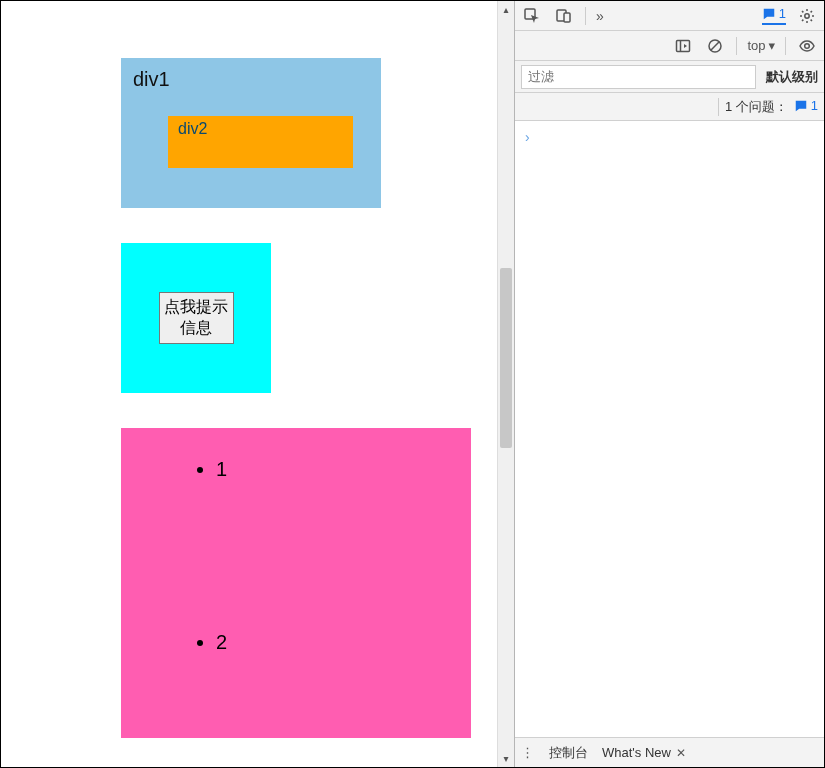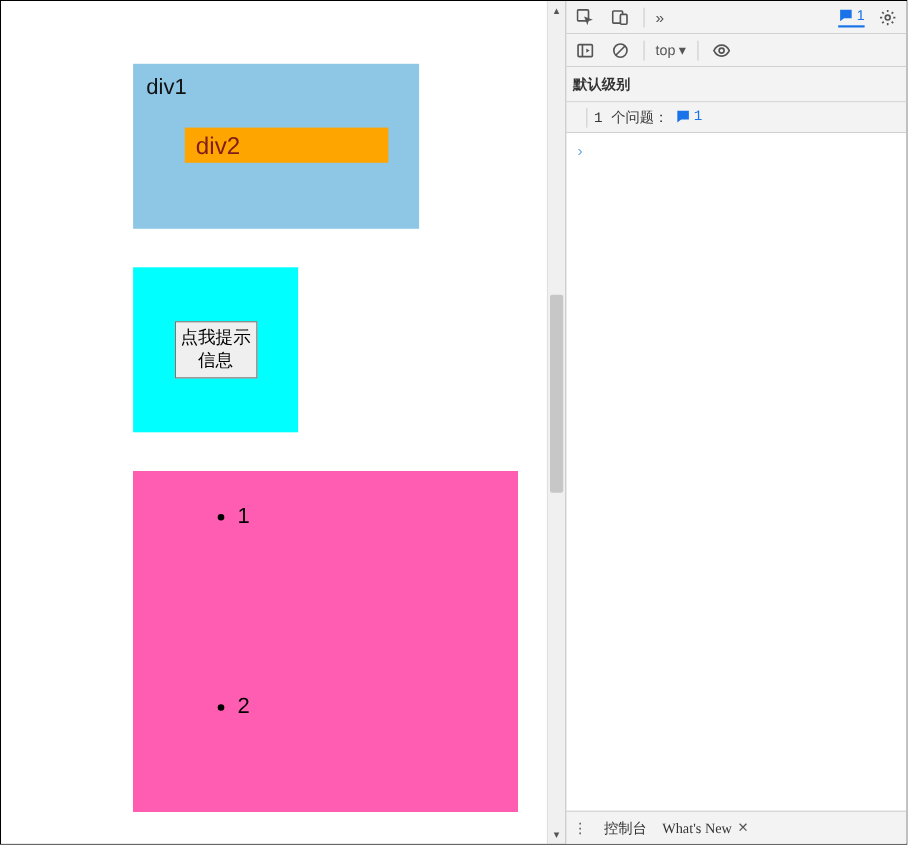--- a/index.html
+++ b/index.html
@@ -2,54 +2,54 @@
 <html><head>
 <meta charset="utf-8">
 <style>
   * { box-sizing: border-box; margin: 0; padding: 0; }
   html, body { width: 825px; height: 768px; font-family: "Microsoft YaHei", Arial, sans-serif; overflow: hidden; background: #fff; }
   .root { display: flex; width: 100%; height: 100%; border: 1px solid #000; }
   .page-pane { flex: 1; position: relative; background: #fff; overflow: hidden; }
   .page-content { position: absolute; left: 0; top: 17px; padding: 40px 0 0 120px; }
   .div1 { width: 260px; height: 150px; background: #8ec6e6; padding: 10px 12px; margin-bottom: 35px; }
   .div1-label { font-size: 20px; color: #111; }
-  .div2 { width: 185px; height: 32px; background: #ffa500; margin-top: 25px; margin-left: 35px; padding: 4px 10px; font-size: 22px; color: #7f1d1d; }
+  .div2 { width: 185px; height: 52px; background: #ffa500; margin-top: 25px; margin-left: 35px; padding: 4px 10px; font-size: 16px; color: #0c4a6e; }
   .cyan-box { width: 150px; height: 150px; background: #00ffff; display: flex; align-items: center; justify-content: center; margin-bottom: 35px; }
   .cyan-button { width: 75px; font-size: 16px; padding: 4px 2px; background: #efefef; border: 1px solid #777; text-align: center; cursor: pointer; }
   .pink-box { width: 350px; height: 310px; background: #ff5db1; overflow-y: scroll; }
   .pink-list { list-style: disc; padding-left: 95px; padding-top: 30px; font-size: 20px; }
   .pink-list li { margin-bottom: 150px; }
   .page-scrollbar { width: 17px; background: #f0f0f0; display: flex; flex-direction: column; border-left: 1px solid #ddd; }
   .page-scrollbar .sb-btn { height: 17px; display:flex; align-items:center; justify-content:center; font-size:10px; color:#555; }
   .page-scrollbar .sb-track { flex: 1; position: relative; }
   .page-scrollbar .sb-thumb { position:absolute; left:2px; right:2px; top:250px; height:180px; background:#c7c7c7; border-radius:2px; }
 
   .devtools { width: 310px; background: #f3f3f3; display: flex; flex-direction: column; border-left: 1px solid #b5b5b5; font-size: 13px; color: #333; }
-  .dt-row { display:flex; align-items:center; height:30px; border-bottom:1px solid #d0d0d0; background:#f3f3f3; padding: 0 6px; gap:10px; }
+  .dt-row { display:flex; align-items:center; height:30px; border-bottom:1px solid #d0d0d0; background:#f3f3f3; padding: 0 6px; gap:10px;justify-content:flex-end; }
   .dt-row.toolbar1 { justify-content: flex-start; }
   .icon-btn { width:22px; height:22px; display:flex; align-items:center; justify-content:center; cursor:pointer; color:#555; }
   .icon-btn svg { width:16px; height:16px; stroke:#555; fill:none; stroke-width:1.5; }
   .vdiv { width:1px; height:18px; background:#ccc; }
   .overflow { font-size:14px; color:#555; cursor:pointer; }
   .spacer { flex:1; }
   .msg-badge { display:flex; align-items:center; gap:3px; color:#1a73e8; cursor:pointer; padding-bottom: 2px; border-bottom: 2px solid #1a73e8; }
   .msg-badge svg { width:14px; height:14px; fill:#1a73e8; }
   .gear-btn svg { stroke:#555; }
   .top-dd { display:flex; align-items:center; gap:3px; cursor:pointer; color:#555; }
   .eye-btn svg { stroke:#555; }
   .filter-row { height:32px; }
   .filter-input { flex:1; height:24px; background:#fff; border:1px solid #ccc; padding:2px 6px; font-size:13px; color:#888; }
   .levels { color:#333; cursor:pointer; white-space:nowrap;font-weight:bold; }
-  .issues-row { height:28px; padding-left: 18px; gap:6px;font-family:Liberation Mono, monospace; }
+  .issues-row { height:28px; padding-left: 18px; gap:6px; }
   .issues-row .msg-badge { border-bottom:none; }
   .console-body { flex:1; background:#fff; padding:8px 10px; }
   .prompt { color:#6aa5e4; font-size:14px; }
   .dt-bottom { height:30px; border-top:1px solid #d0d0d0; display:flex; align-items:center; padding:0 6px; gap:14px; background:#f3f3f3; }
   .dt-bottom .dots { color:#555; letter-spacing:1px; cursor:pointer; }
-  .dt-tab { color:#333; cursor:pointer; display:flex; align-items:center; gap:5px;font-family:Liberation Serif, serif; }
+  .dt-tab { color:#333; cursor:pointer; display:flex; align-items:center; gap:5px; }
   .dt-tab .x { font-size:12px; color:#555; }
 </style>
 </head>
 <body>
 
 <div class="root">
 
   <div class="page-pane">
     <div class="page-content">
 
@@ -134,20 +134,21 @@
       <span class="vdiv"></span>
       <span class="icon-btn eye-btn">
         <svg viewBox="0 0 16 16">
             <path d="M1 8c2-4 5-5 7-5s5 1 7 5c-2 4-5 5-7 5s-5-1-7-5z"></path>
             <circle cx="8" cy="8" r="2.3"></circle>
           </svg>
       </span>
     </div>
 
     <div class="dt-row filter-row">
+      <input class="filter-input" placeholder="过滤" style="">
       <span class="levels">默认级别</span>
     </div>
 
     <div class="dt-row issues-row">
       <span class="vdiv"></span>
       <span>1 个问题：</span>
       <span class="msg-badge">
         <svg viewBox="0 0 16 16">
             <path d="M2 2h12v9H6l-4 3V2z"></path>
           </svg>

